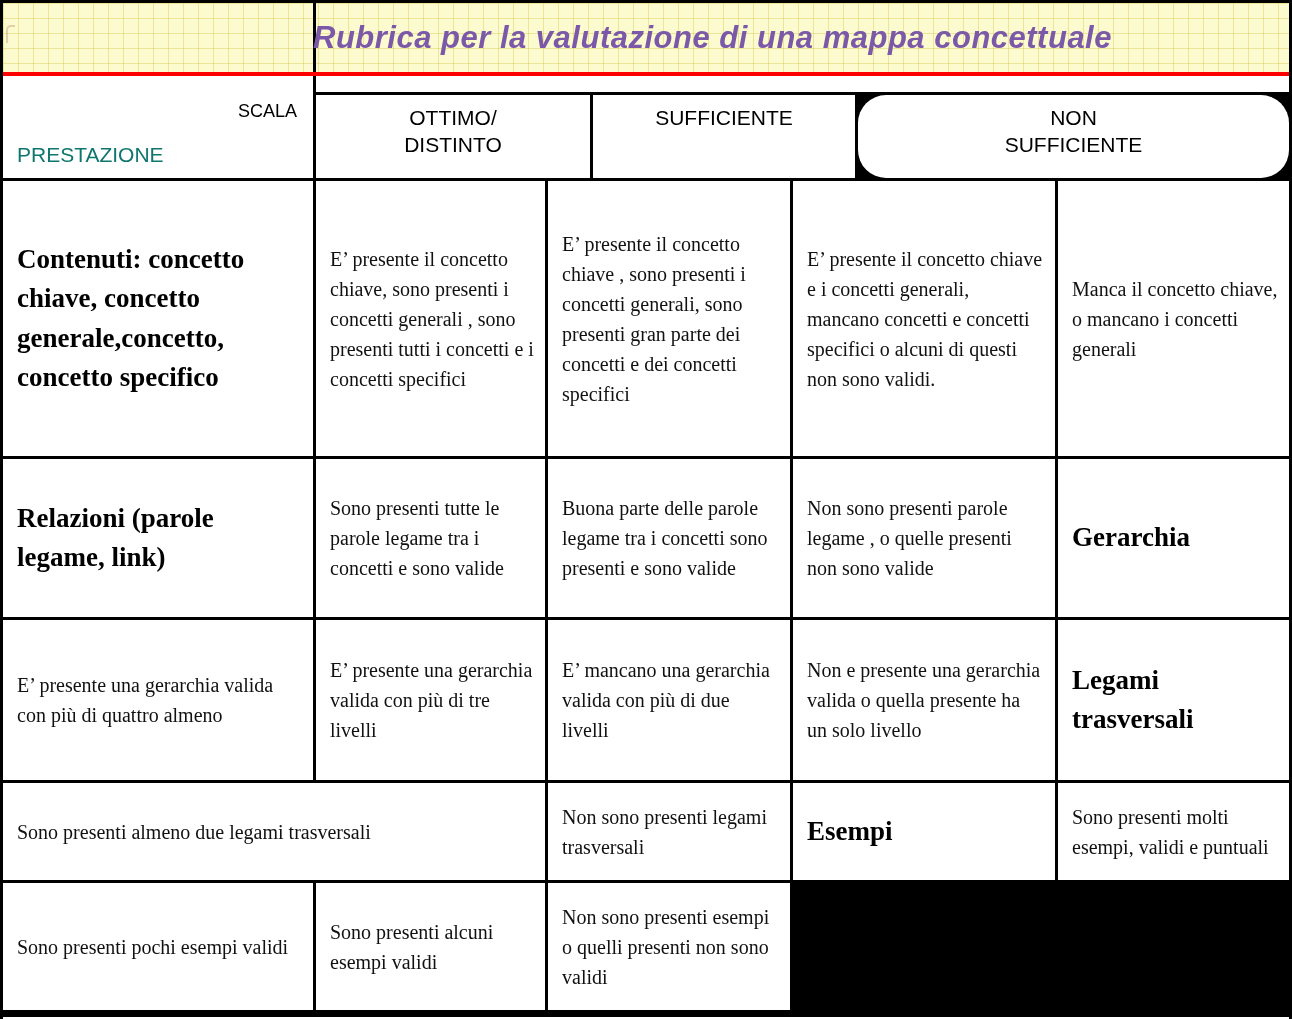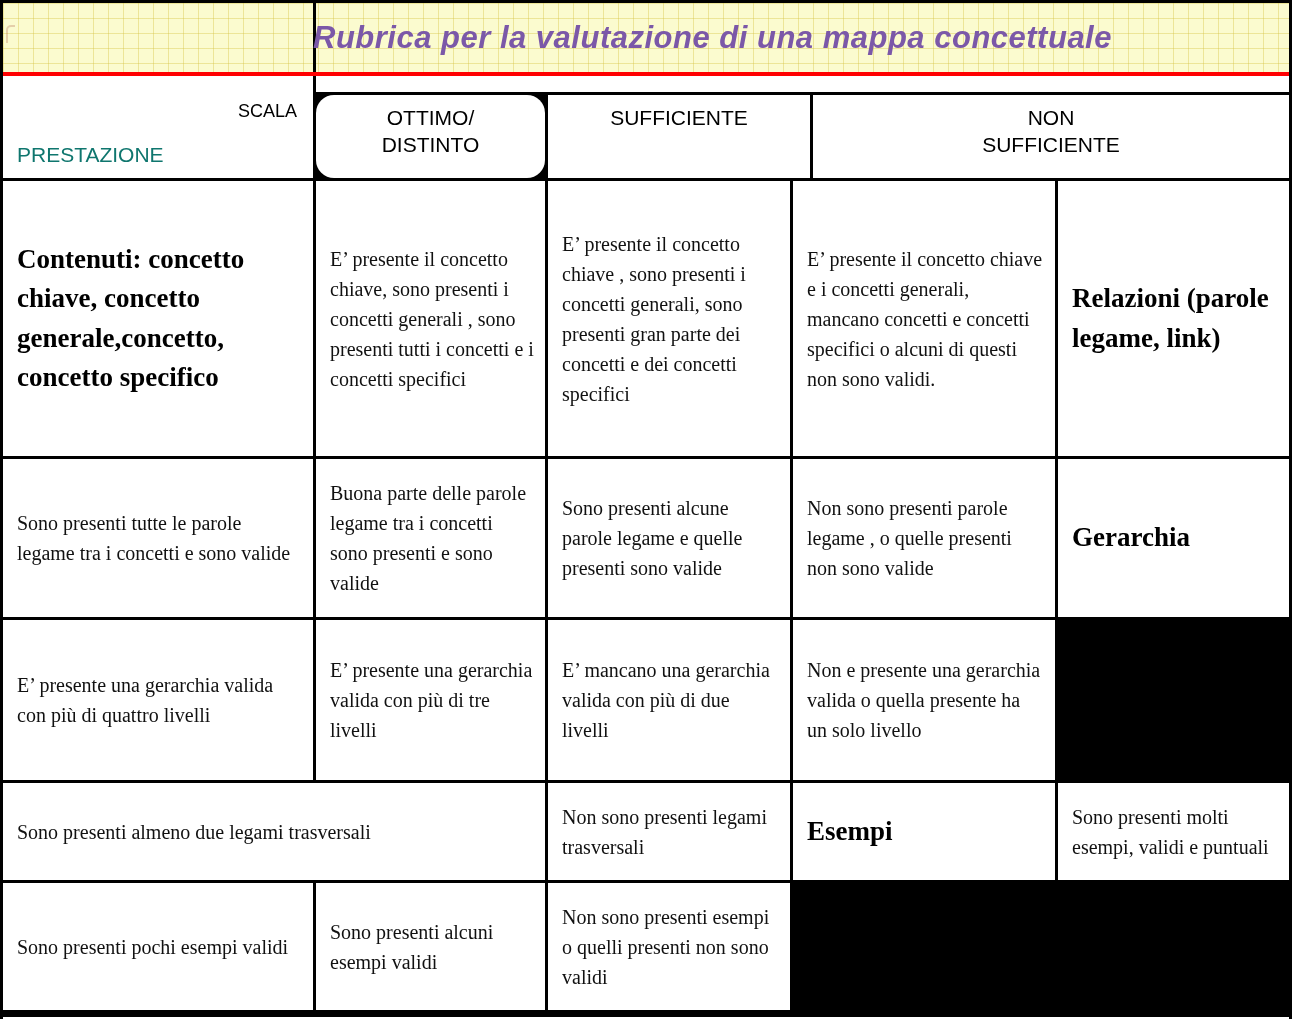--- a/index.html
+++ b/index.html
@@ -58,21 +58,21 @@
     background:#000;box-sizing:border-box;
     padding:3px 0 0 3px;
     display:flex;gap:3px;
   }
   .scale-header-cell{
     background:#fff;display:flex;justify-content:center;
     padding-top:9px;box-sizing:border-box;
     font-size:21px;color:#000;text-align:center;white-space:pre-line;
     line-height:1.3;
   }
-  .shc-1{width:229px;border-radius:18px;} .shc-2{width:242px;} .shc-3{width:262px;} .shc-4{flex:1;}
+  .shc-1{width:274px;} .shc-2{width:242px;} .shc-3{width:262px;} .shc-4{flex:1;border-radius:28px;}
   
   .rubric-grid{
     position:absolute;left:0;top:175px;width:1286px;height:839px;
     background:#000;box-sizing:border-box;
     border-top:3px solid #000;border-bottom:7px solid #000;
     display:grid;gap:3px;
     grid-template-columns:310px 229px 242px 262px 231px;
     grid-template-rows:275px 158px 160px 97px 127px;
   }
   .cell{
@@ -110,33 +110,34 @@
     <div class="scale-header-cell shc-4">NON
 SUFFICIENTE</div>
   </div>
 
   <div class="rubric-grid">
 
     <div class="cell row-label">Contenuti: concetto chiave, concetto generale,concetto, concetto specifico</div>
     <div class="cell">E’ presente il concetto chiave, sono presenti i concetti generali , sono presenti tutti i concetti e i concetti specifici</div>
     <div class="cell">E’ presente il concetto chiave , sono presenti i concetti generali, sono presenti gran parte dei concetti e dei concetti specifici</div>
     <div class="cell">E’ presente il concetto chiave e i concetti generali, mancano concetti e concetti specifici o alcuni di questi non sono validi.</div>
+    <div class="cell">Manca il concetto chiave, o mancano i concetti generali</div>
 
     <div class="cell row-label">Relazioni (parole legame, link)</div>
     <div class="cell">Sono presenti tutte le parole legame tra i concetti e sono valide</div>
     <div class="cell">Buona parte delle parole legame tra i concetti sono presenti e sono valide</div>
-    <div class="cell">Sono presenti alcune parole legame e quelle presenti sono valide</div>
     <div class="cell">Non sono presenti parole legame , o quelle presenti non sono valide</div>
 
     <div class="cell row-label">Gerarchia</div>
-    <div class="cell">E’ presente una gerarchia valida con più di quattro livelli</div>
+    <div class="cell">E’ presente una gerarchia valida con più di quattro almeno</div>
     <div class="cell">E’ presente una gerarchia valida con più di tre livelli</div>
     <div class="cell">E’ mancano una gerarchia valida con più di due livelli</div>
     <div class="cell">Non e presente una gerarchia valida o quella presente ha un solo livello</div>
 
+    <div class="cell row-label">Legami trasversali</div>
     <div class="cell span2">Sono presenti almeno  due legami trasversali</div>
     <div class="cell">Non sono presenti legami trasversali</div>
 
     <div class="cell row-label">Esempi</div>
     <div class="cell">Sono presenti molti esempi, validi e puntuali</div>
     <div class="cell">Sono presenti pochi esempi validi</div>
     <div class="cell">Sono presenti alcuni esempi validi</div>
     <div class="cell">Non sono presenti esempi o quelli presenti non sono validi</div>
 
   </div>

